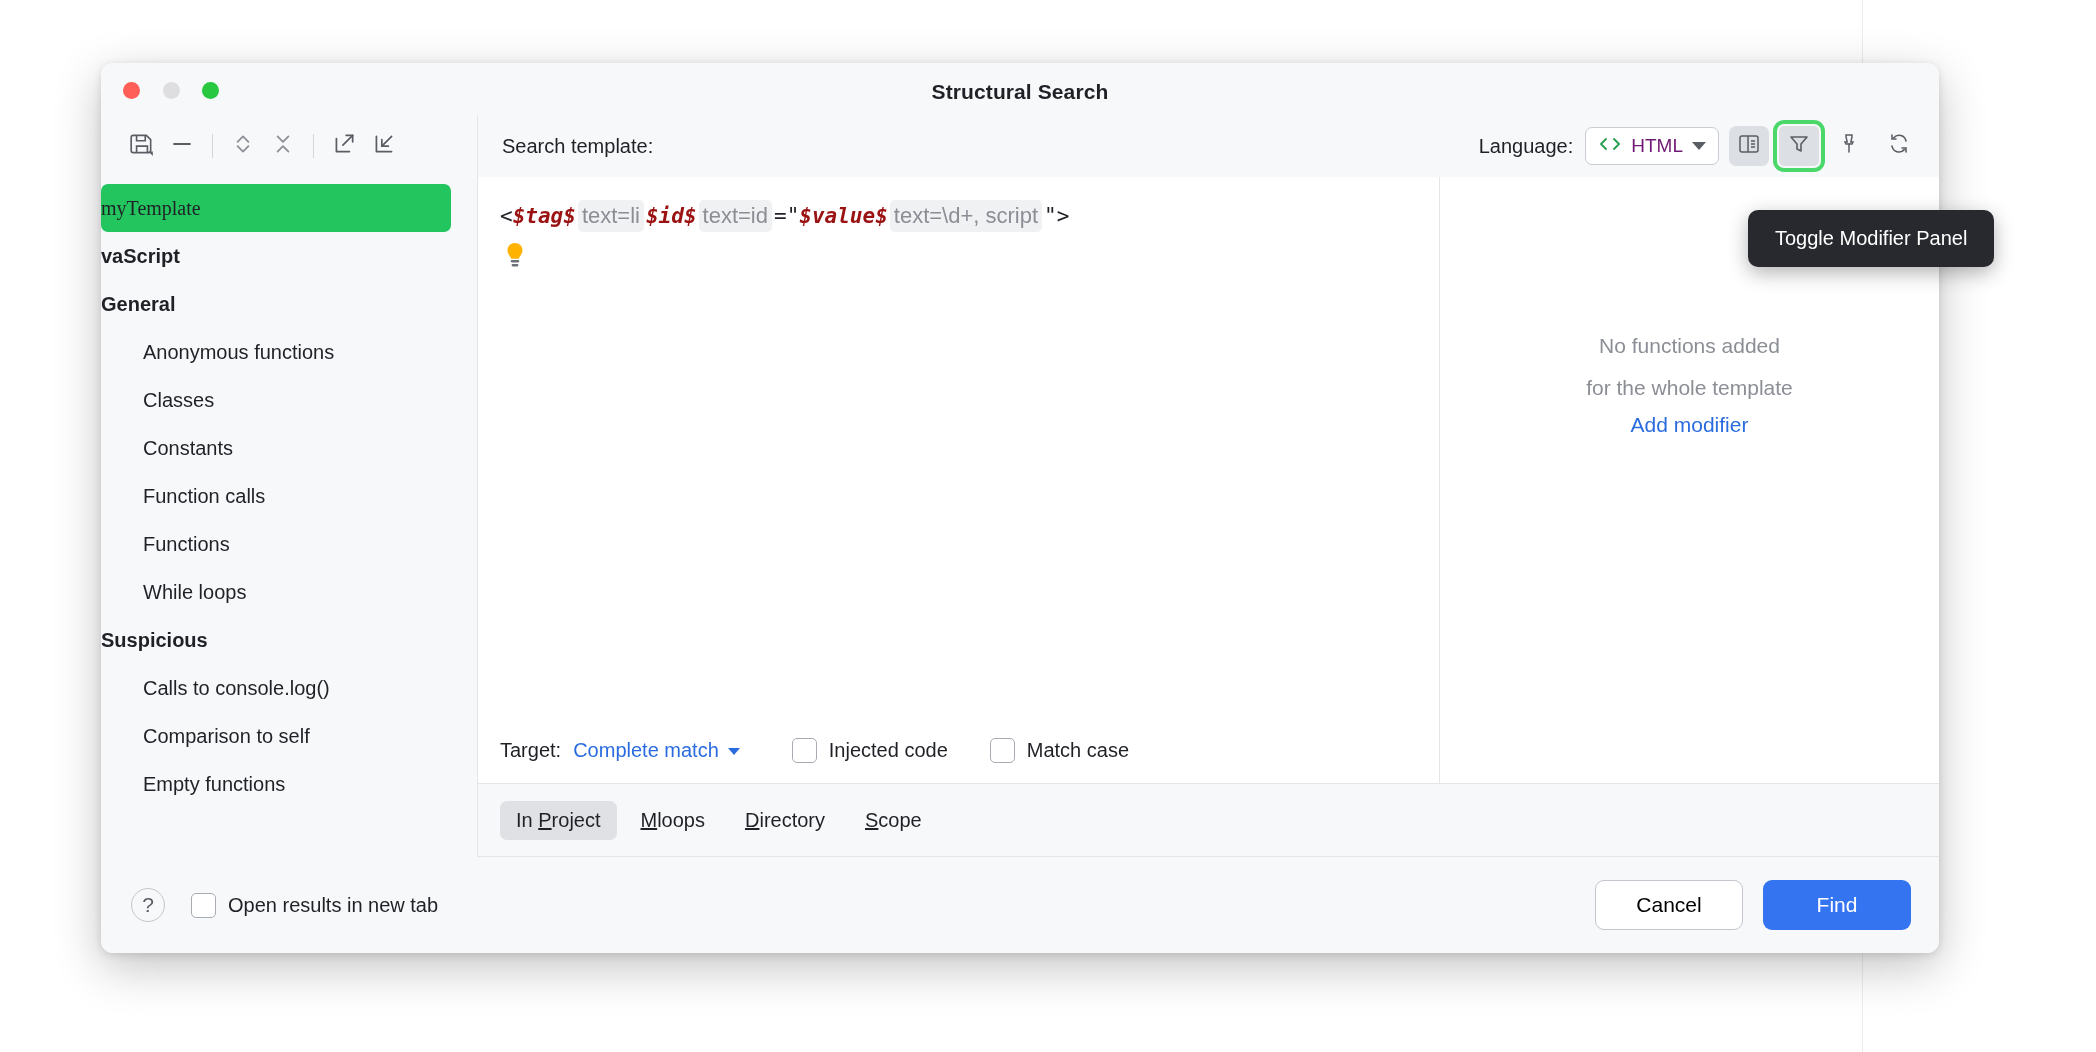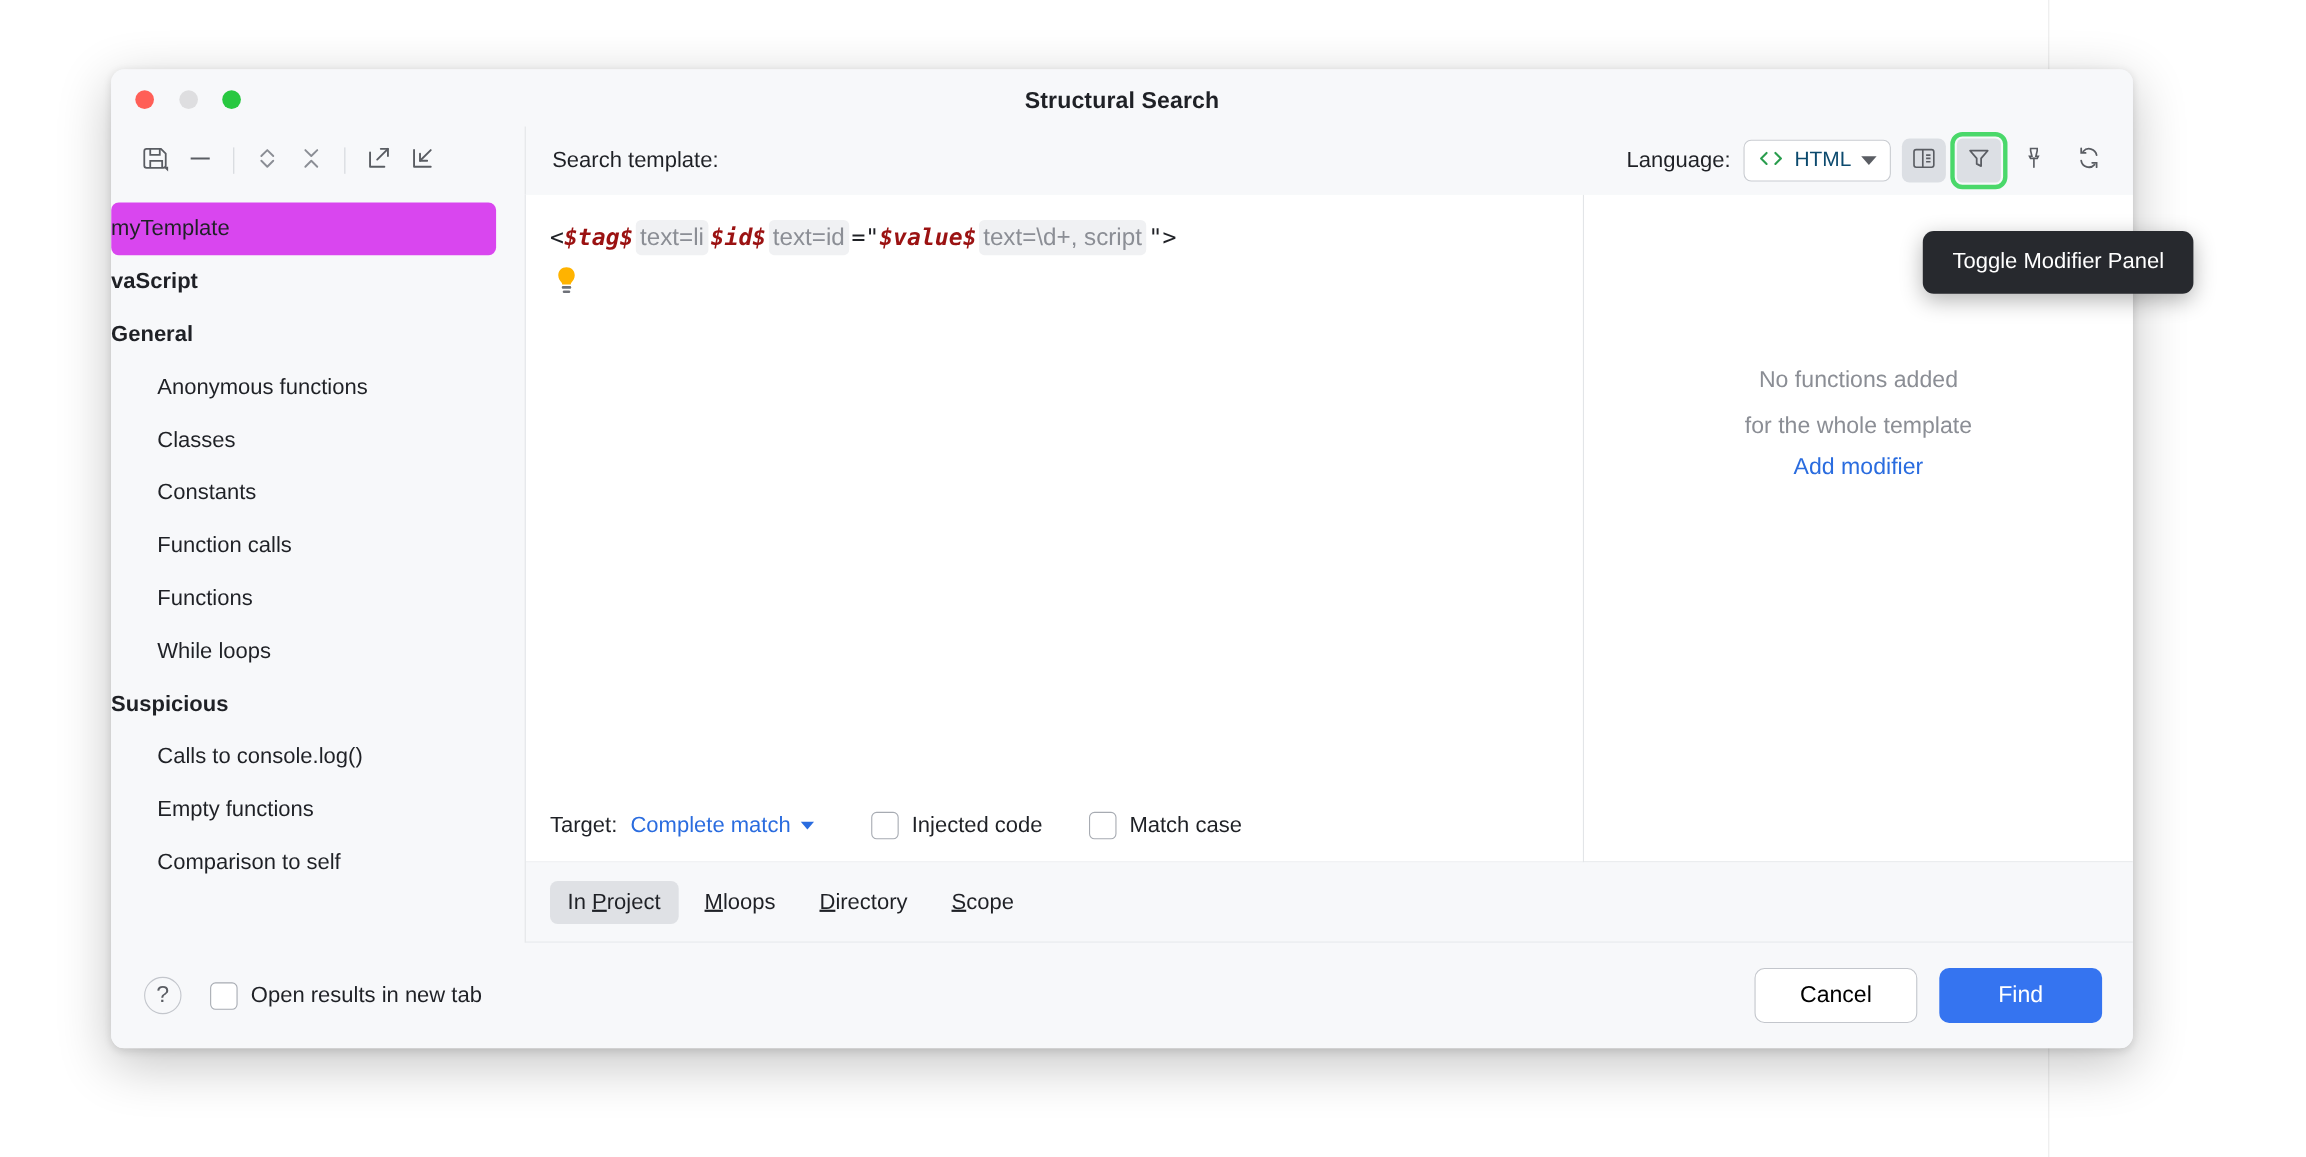--- a/index.html
+++ b/index.html
@@ -142,21 +142,21 @@
     height: 38px;
     padding: 0 12px 0 12px;
     background: #ffffff;
     border: 1px solid #c9ccd1;
     border-radius: 7px;
     cursor: pointer;
     box-sizing: border-box;
   }
   #lang-combo .lang-text {
     font-size: 19px;
-    color: #0c4a6e;
+    color: #701a75;
   }
   .caret {
     width: 0; height: 0;
     border-left: 7px solid transparent;
     border-right: 7px solid transparent;
     border-top: 8px solid #5a5d63;
   }
 
   .itbtn {
     width: 40px;
@@ -205,24 +205,25 @@
     cursor: pointer;
     box-sizing: border-box;
   }
   .side-item.lvl0 { padding-left: 0px; }
   .side-item.group {
     font-weight: bold;
     padding-left: 0px;
   }
   .side-item.child { padding-left: 42px; }
   .side-item.selected {
-    background: #d946ef;
+    background: #22c55e;
     border-radius: 7px;
     margin-right: 26px;
     padding-left: 14px;
+    font-family: Liberation Serif, serif;
   }
   
   #side-scroll { margin-left: -16px; }
   #side-scroll .side-item.selected { margin-left: 16px; padding-left: 0px; }
   #side-scroll .side-item.child { padding-left: 58px; }
   #side-scroll .side-item.group { padding-left: 16px; }
 
   
   #content {
     flex: 1;
@@ -608,24 +609,24 @@
           <div class="side-item child">
             <span>While loops</span>
           </div>
           <div class="side-item group">
             <span>Suspicious</span>
           </div>
           <div class="side-item child">
             <span>Calls to console.log()</span>
           </div>
           <div class="side-item child">
+            <span>Comparison to self</span>
+          </div>
+          <div class="side-item child">
             <span>Empty functions</span>
-          </div>
-          <div class="side-item child">
-            <span>Comparison to self</span>
           </div>
         </div>
       </div>
 
       <div id="content">
 
         <div id="editor-region">
 
           <div id="editor-pane">
             <div id="code-area">

